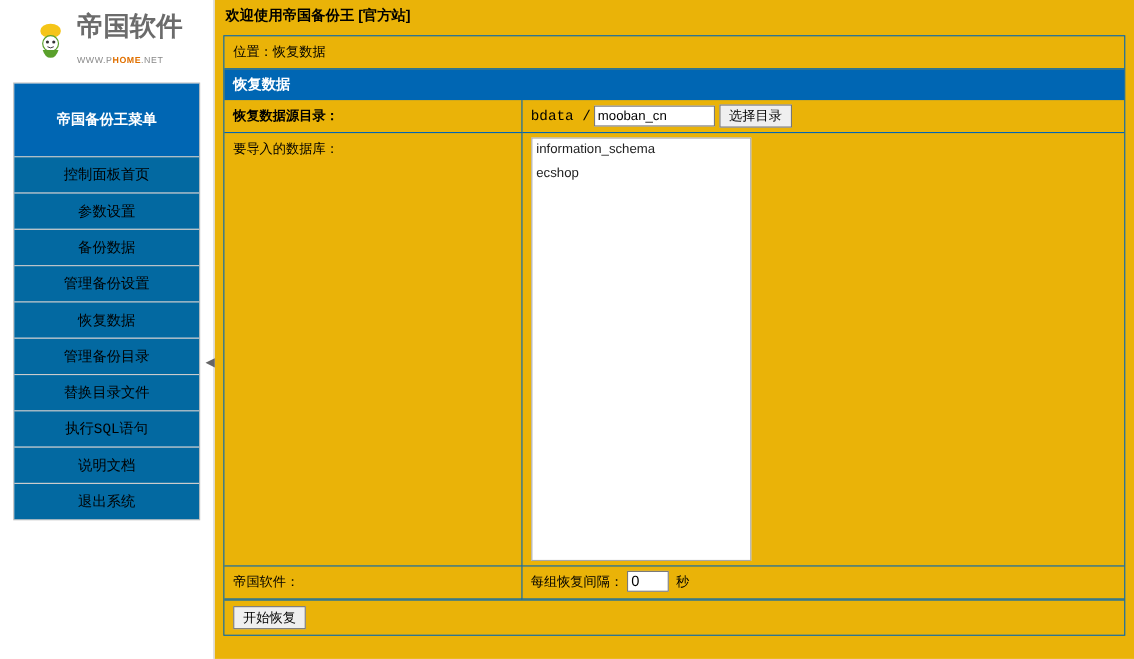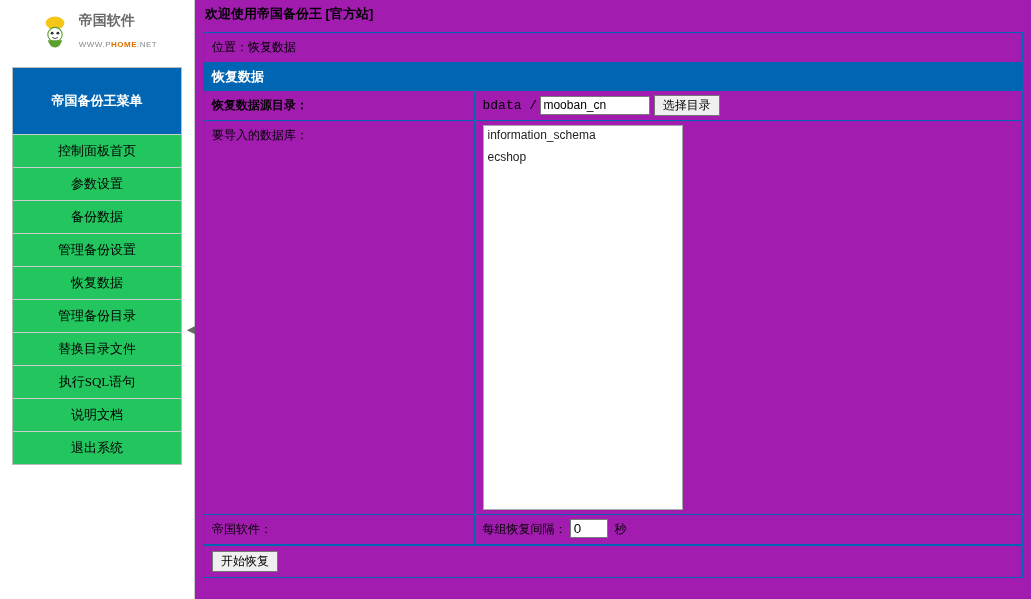--- a/index.html
+++ b/index.html
@@ -37,21 +37,21 @@
     .logo-svg {
       width: 36px;
       height: 36px;
     }
     .logo-text-group {
       display: flex;
       flex-direction: column;
       align-items: flex-start;
     }
     .logo-text-cn {
-      font-size: 14px;
+      font-size: 24px;
       font-weight: bold;
       font-family: "Microsoft YaHei", SimHei, sans-serif;
       color: #6b6b6b;
       line-height: 1;
     }
     .logo-text-en {
       font-size: 8px;
       color: #888;
       letter-spacing: 0.5px;
       line-height: 1.2;
@@ -69,41 +69,41 @@
       color: #fff;
       text-align: center;
       padding: 24px 0;
       font-size: 13px;
       font-weight: bold;
     }
     .menu-item {
       text-align: center;
       padding: 7px 0;
       border-top: 1px solid #ccc;
-      background: #22c55e;
+      background: #0369a1;
       cursor: pointer;
       font-size: 13px;
-      font-family: Liberation Serif, serif;
+      font-family: Liberation Mono, monospace;
     }
     .collapse-handle {
       position: absolute;
       right: -1px;
       top: 320px;
       width: 8px;
       height: 18px;
       font-size: 11px;
       color: #666;
       display:flex;
       align-items:center;
       justify-content:center;
     }
     .main {
       flex: 1;
       padding: 2px 8px 8px 8px;
-      background: #a21caf;
+      background: #eab308;
     }
     .top-title {
       font-weight: bold;
       font-size: 13px;
       padding: 3px 2px 9px 2px;
       font-family: SimSun, Arial, sans-serif;
     }
     .content-box {
       border: 1px solid #0066b3;
     }

